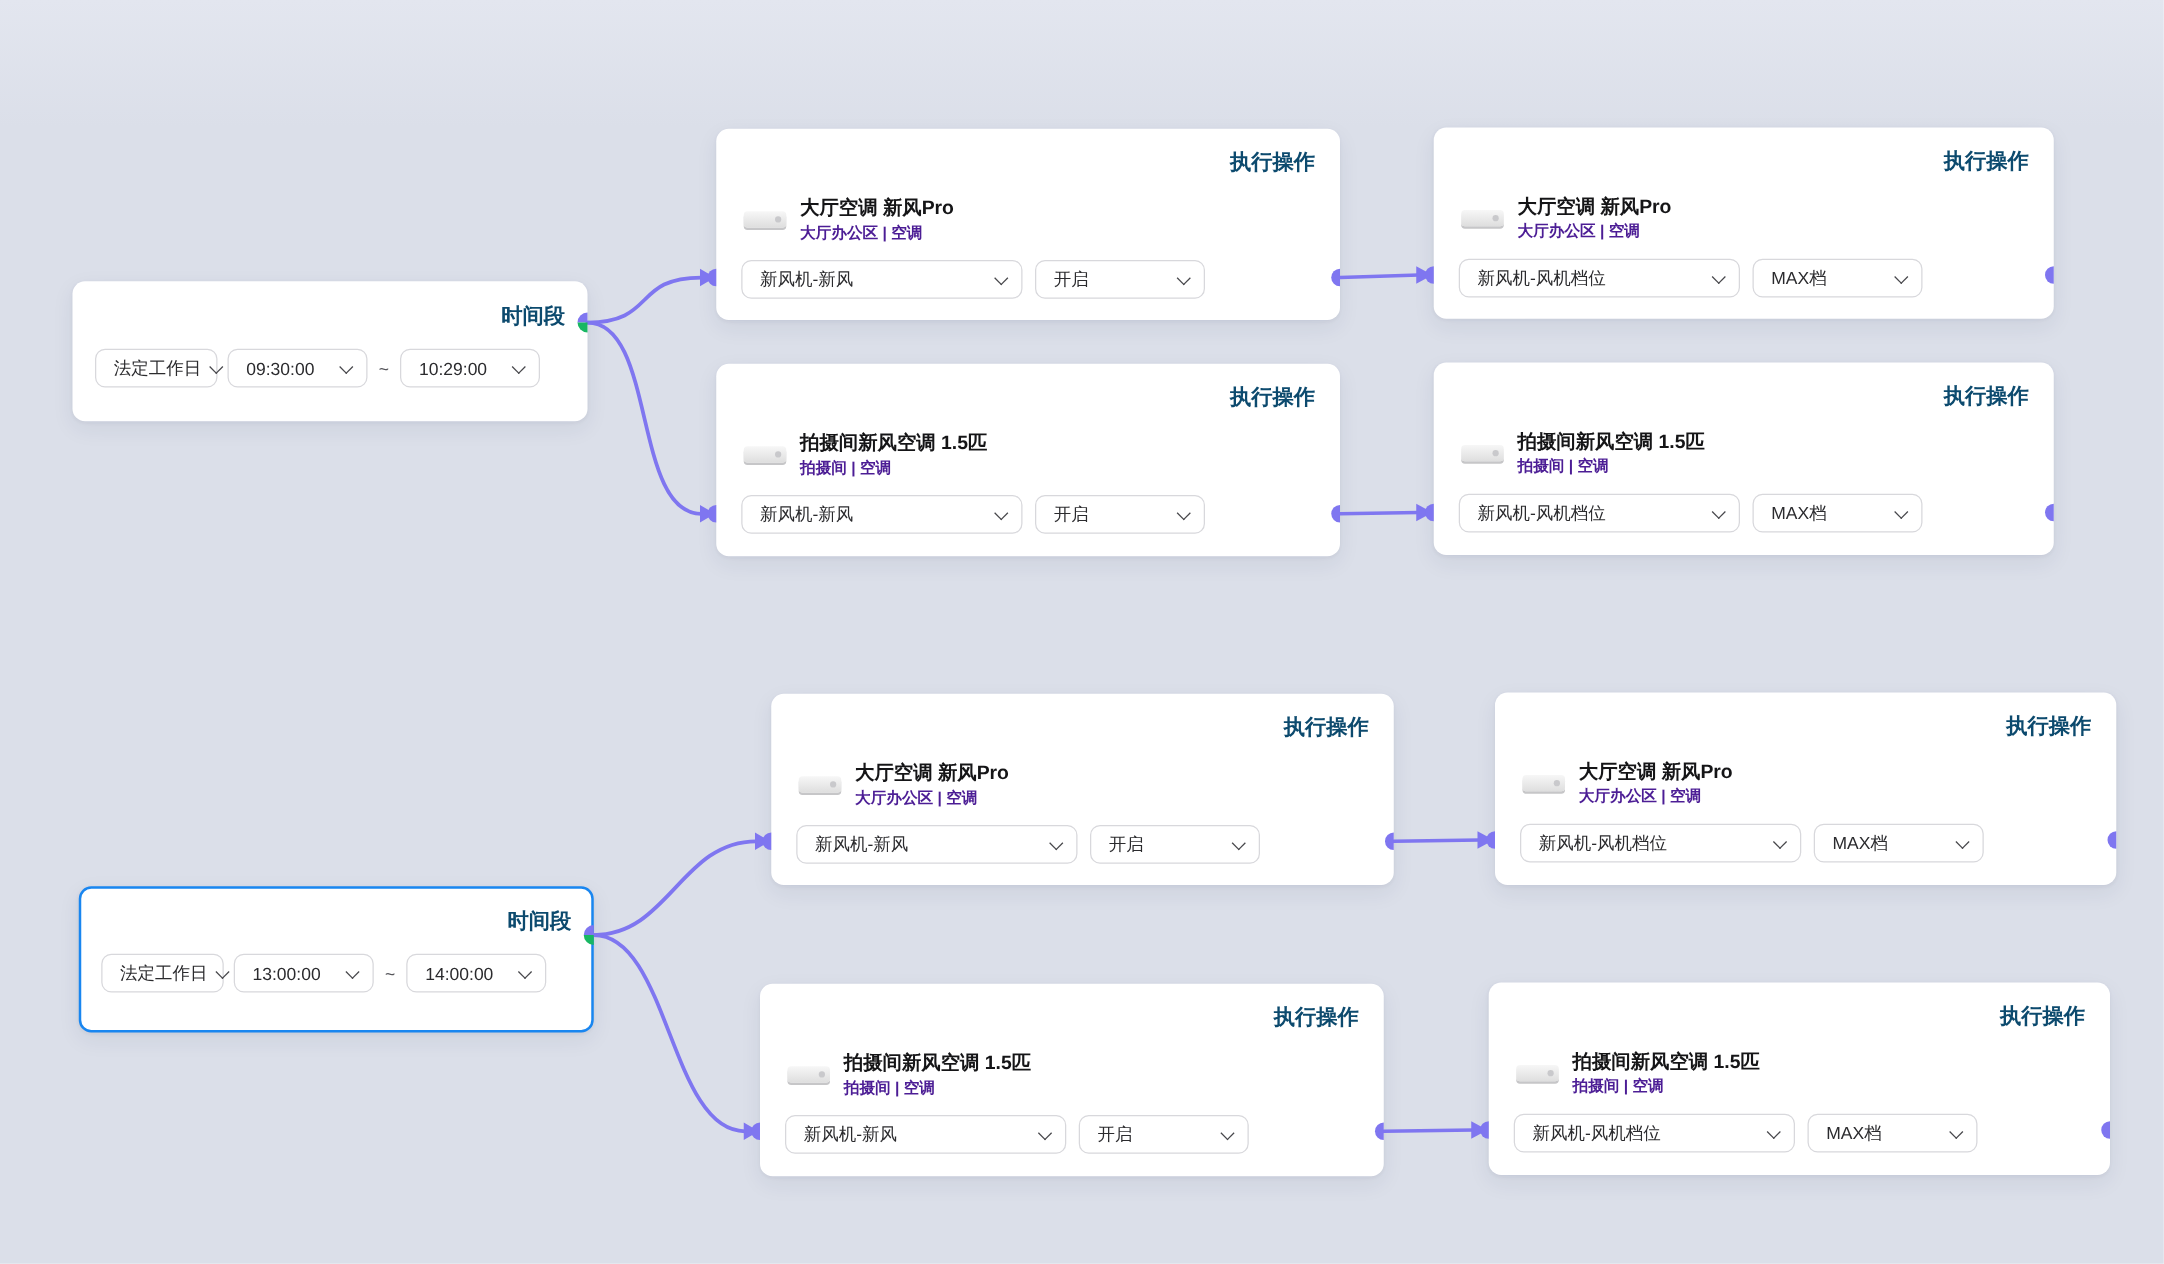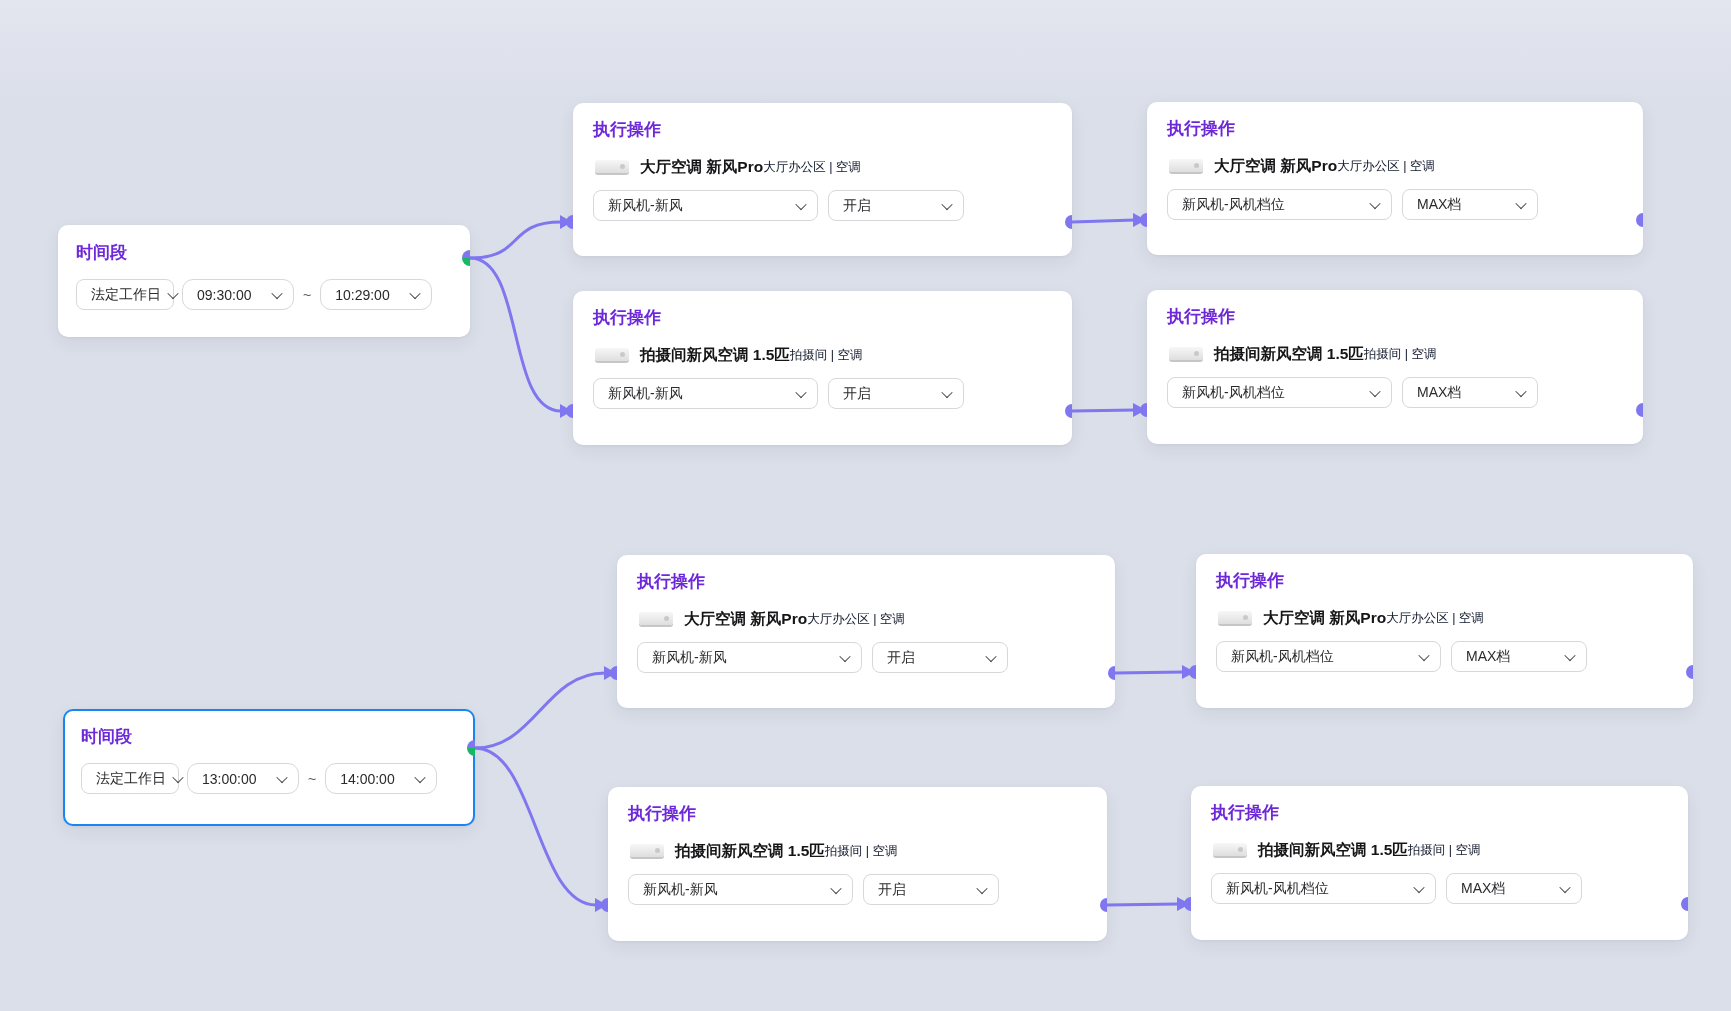--- a/index.html
+++ b/index.html
@@ -10,51 +10,51 @@
     -webkit-font-smoothing:antialiased;
   }
   .node{
     position:absolute;background:#ffffff;border-radius:10px;z-index:1;
     box-shadow:0 1px 3px rgba(35,45,80,0.05),0 6px 18px rgba(35,45,80,0.07);
     box-sizing:border-box;
   }
   .time-node{padding:18px 18px 0 18px;margin-top:36px;}
   .time-node.selected{border:2px solid #1986f0;padding:16px 16px 0 16px;}
   .action-node{padding:17px 20px 0 20px;}
-  .node-title{font-size:17px;font-weight:700;color:#6d28d9;line-height:20px;}
+  .node-title{font-size:17px;font-weight:700;color:#0c4a6e;line-height:20px;text-align:right;}
   .controls{display:flex;align-items:center;gap:8px;margin-top:16px;}
   .action-node .controls{gap:10px;margin-top:14px;}
   .dd{
     display:flex;align-items:center;justify-content:space-between;
     height:31px;border:1px solid #d8d8dc;border-radius:8px;background:#fff;
     padding:0 12px 0 14px;font-size:14px;color:#2b2b2e;box-sizing:border-box;
     white-space:nowrap;cursor:pointer;
   }
   .dd-day{width:98px;}
-  .dd-time{width:112px;border-radius:11px;}
+  .dd-time{width:112px;}
   .dd-wide{width:225px;}
   .dd-narrow{width:136px;}
   .chev{
     width:7px;height:7px;border-right:1.7px solid #47474b;border-bottom:1.7px solid #47474b;
     transform:rotate(45deg) translate(-1px,-1px);flex:0 0 auto;margin-left:8px;
   }
   .tilde{font-size:14px;color:#55555a;padding:0 1px;}
   .device-row{display:flex;align-items:center;gap:11px;margin:17px 0 0 2px;}
   .ac-icon{
     width:34px;height:13px;border-radius:3px;flex:0 0 auto;position:relative;
     background:linear-gradient(180deg,#f7f7f7,#dedede);
     box-shadow:0 2px 0 #c6c6c8;
   }
   .ac-icon::after{
     content:"";position:absolute;right:4px;top:4px;width:5px;height:5px;border-radius:50%;
     background:#c9c9cc;
   }
-  .device-meta{display:flex;}
+  .device-meta{display:flex;flex-direction:column;}
   .device-name{font-size:15.5px;font-weight:700;color:#151517;line-height:19px;}
-  .device-loc{font-size:12.5px;color:#0f172a;line-height:16px;margin-top:2px;}
+  .device-loc{font-size:12.5px;color:#4c1d95;line-height:16px;margin-top:2px;font-weight:bold;}
   #wires{position:absolute;left:0;top:0;z-index:2;pointer-events:none;}
   .handle{pointer-events:auto;}
 </style>
 </head>
 <body>
 
 <div class="node time-node" style="left:58px;top:189px;width:412px;height:112px">
   <div class="node-title">时间段</div>
   <div class="controls">
     <div class="dd dd-day">

